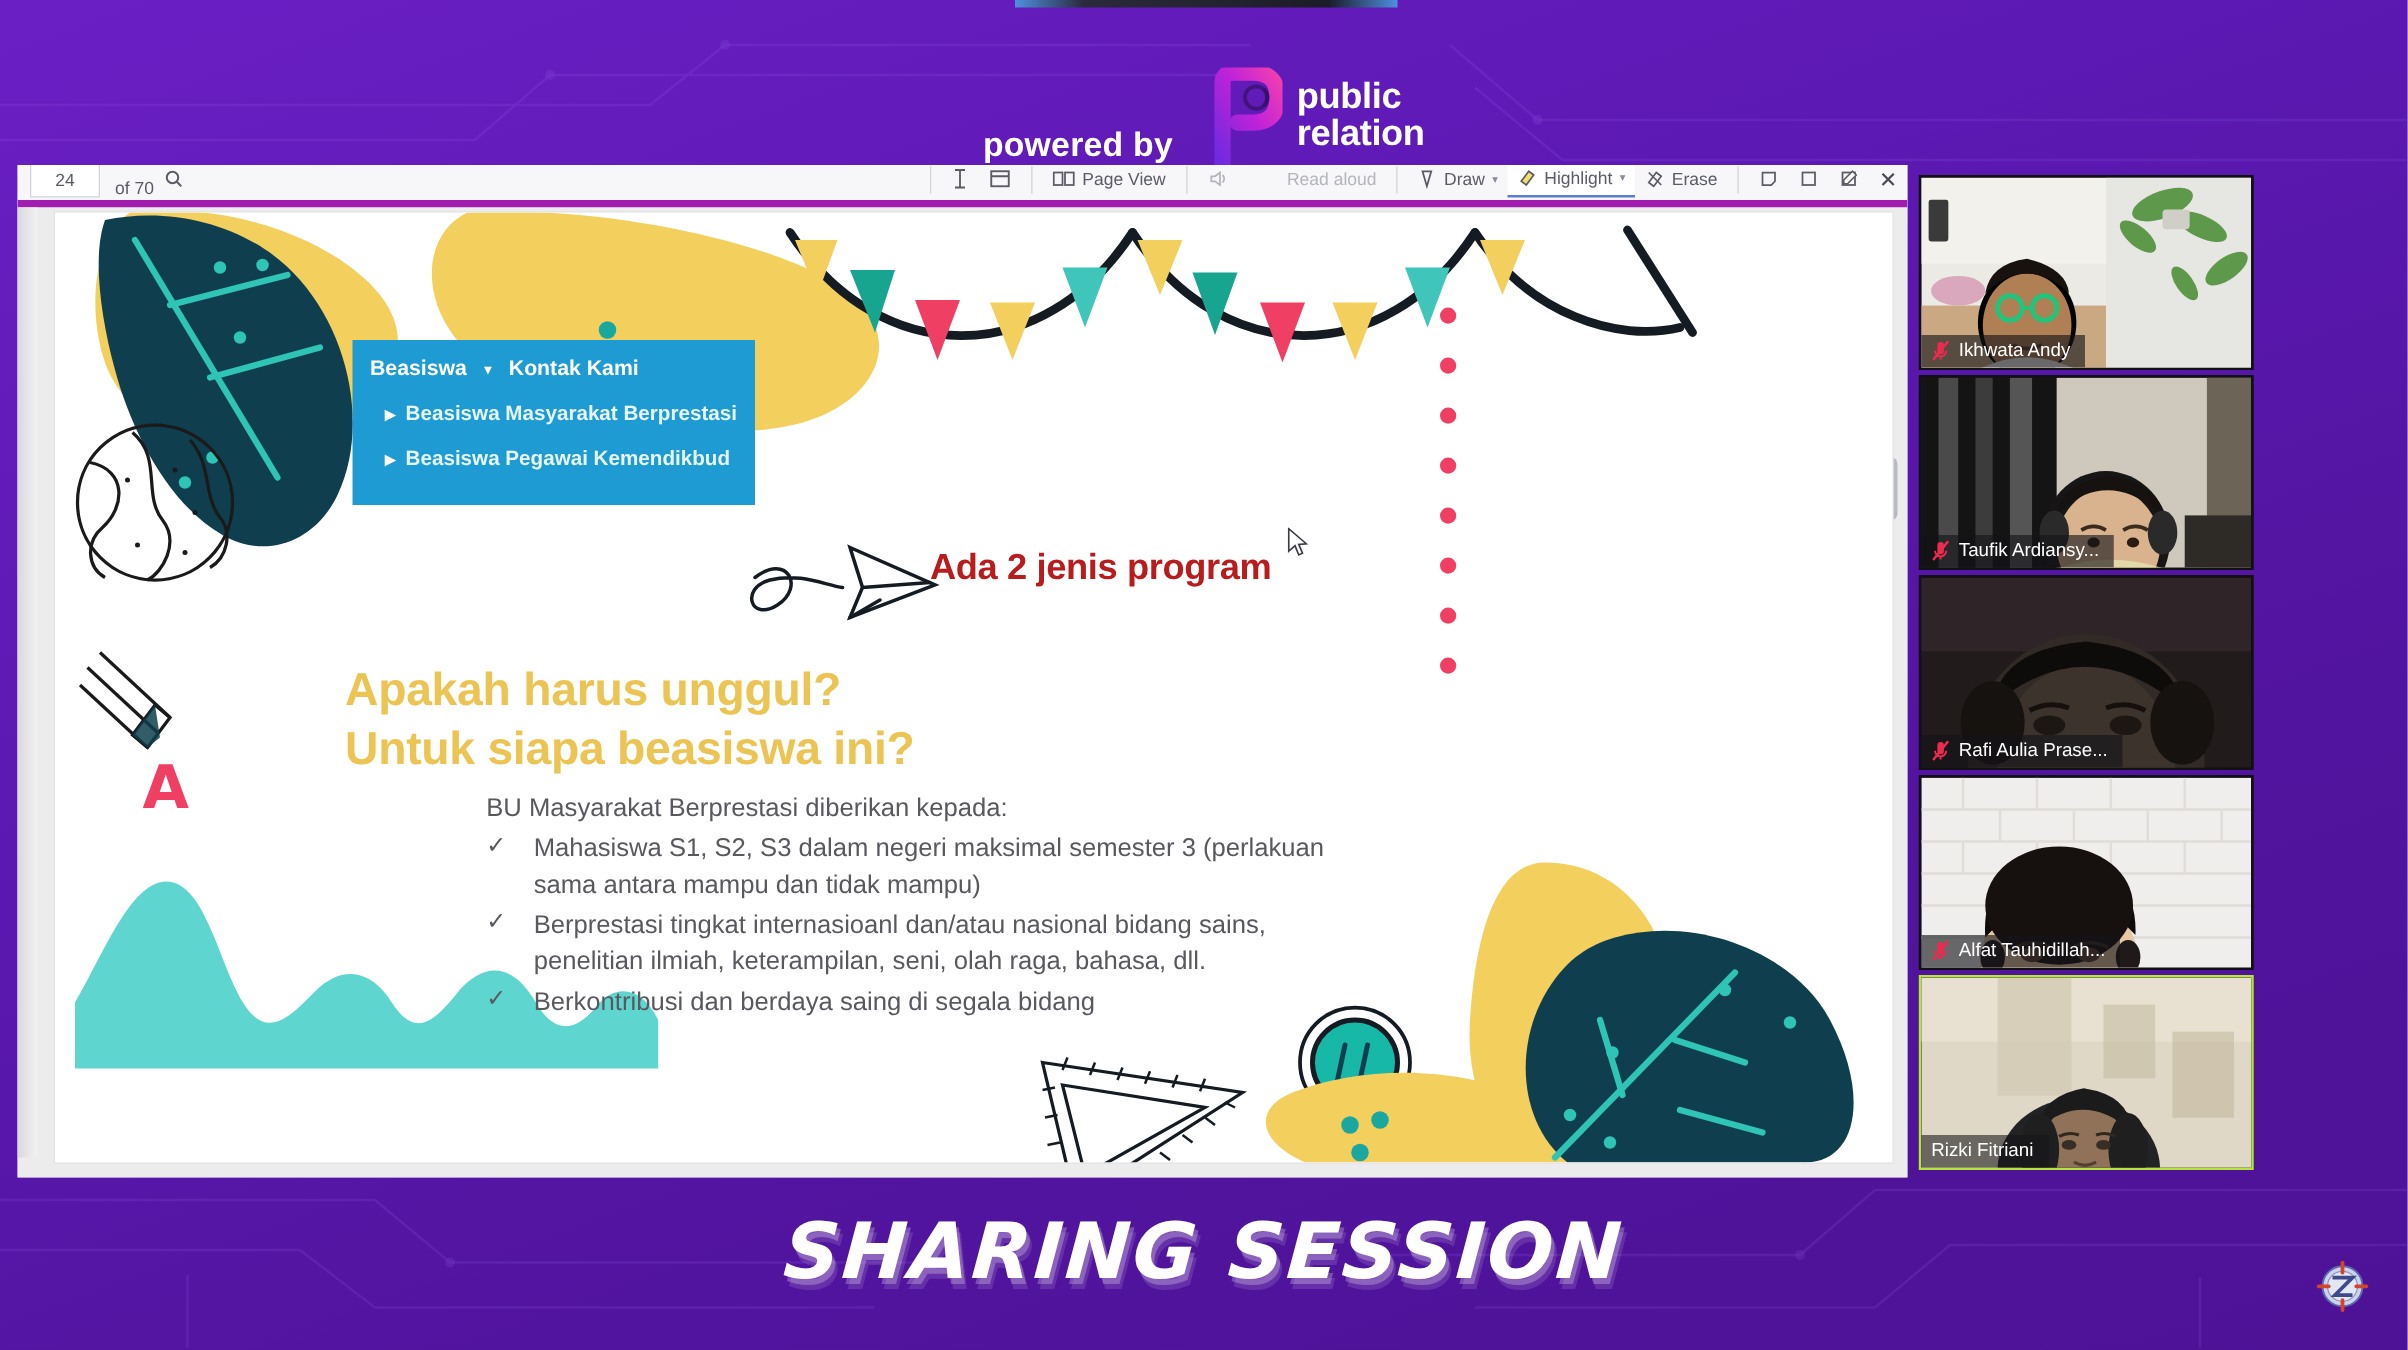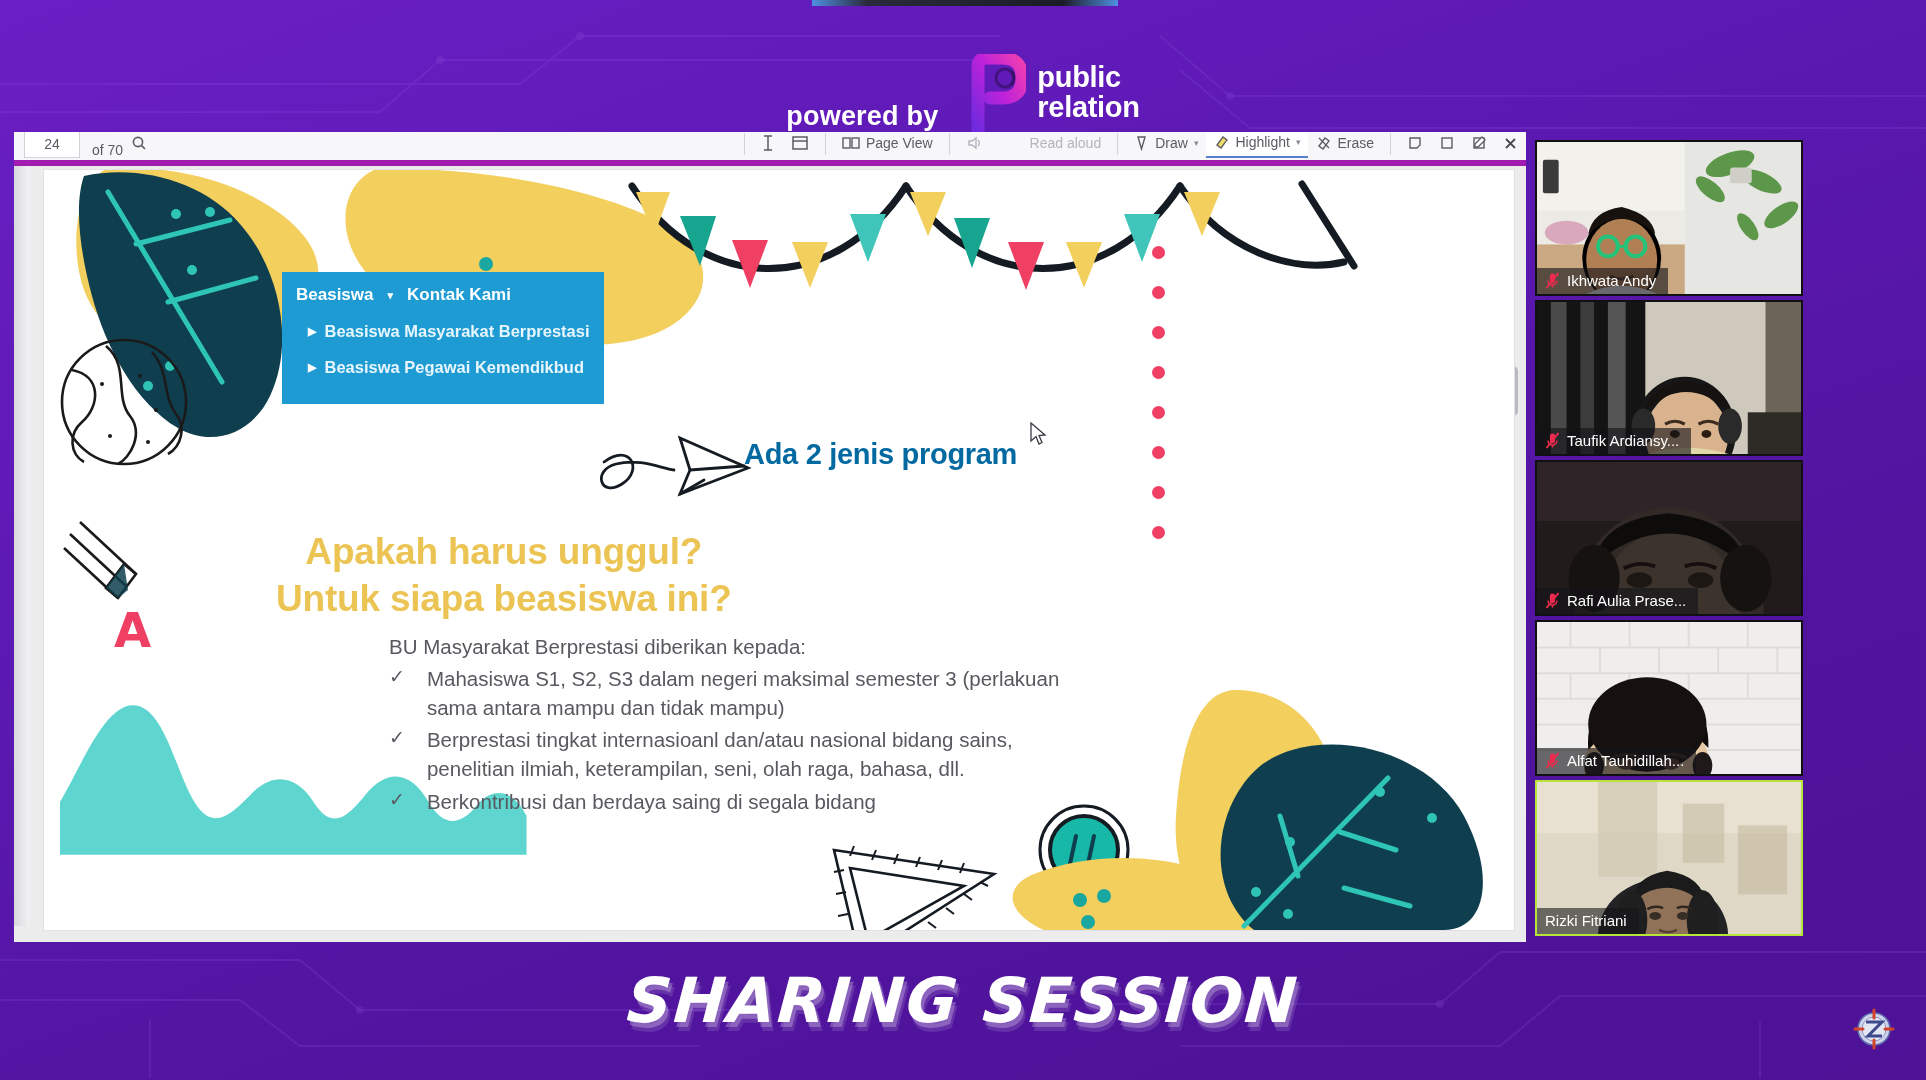--- a/index.html
+++ b/index.html
@@ -119,28 +119,28 @@
   .menu-link { color: #ffffff; }
   .menu-row {
     display: flex; align-items: center; gap: 8px;
     padding-left: 26px; color: #e7f6fd; font-size: 16.5px;
     margin-top: 17px;
   }
   .menu-arrow { font-size: 11px; color: #ffffff; }
 
   #ada-text {
     position: absolute; left: 700px; top: 268px;
-    font-size: 29px; font-weight: bold; color: #0369a1;
+    font-size: 29px; font-weight: bold; color: #b91c1c;
     letter-spacing: -.3px;
   }
 
   #q-block {
     position: absolute; left: 232px; top: 358px;
     font-size: 37px; font-weight: bold; color: #ecc453;
-    line-height: 1.28; letter-spacing: -.2px; text-align: center;
+    line-height: 1.28; letter-spacing: -.2px;
   }
 
   #body-block {
     position: absolute; left: 345px; top: 462px;
     width: 700px; color: #58585f; font-size: 20.5px; line-height: 1.42;
   }
   #body-lead { margin-bottom: 2px; }
   .bullet {
     display: flex; gap: 22px; align-items: flex-start;
     margin-top: 3px;

